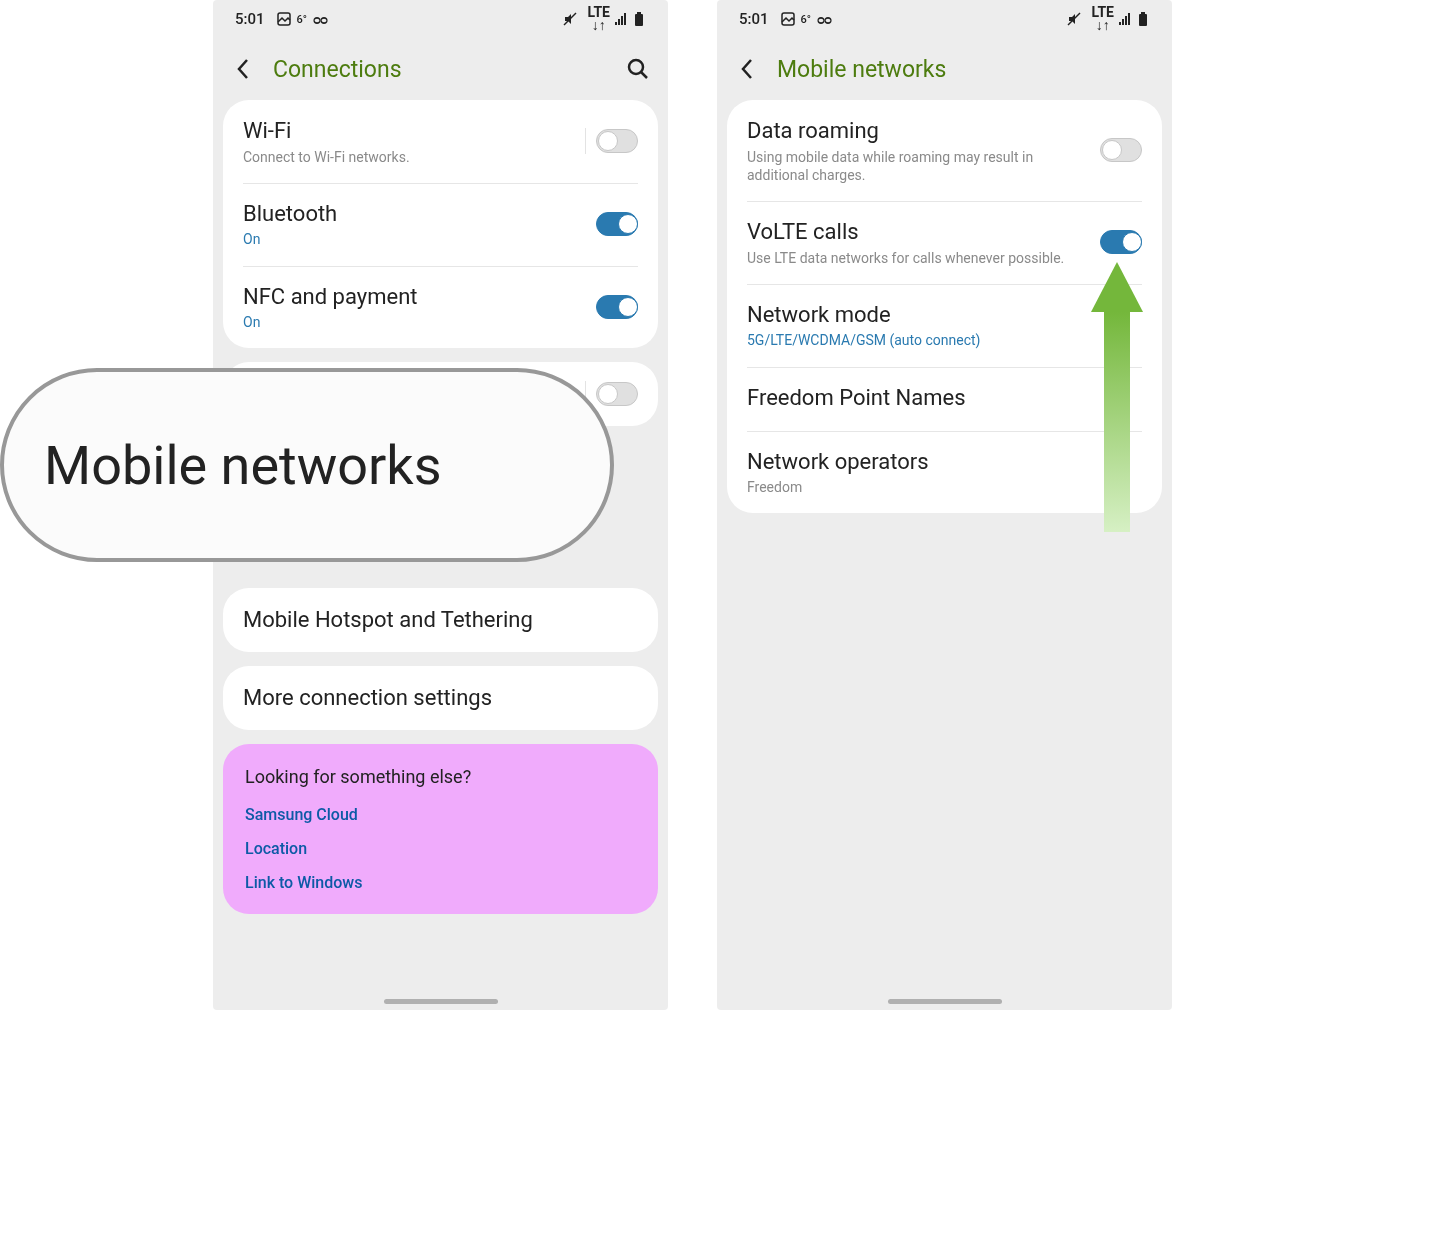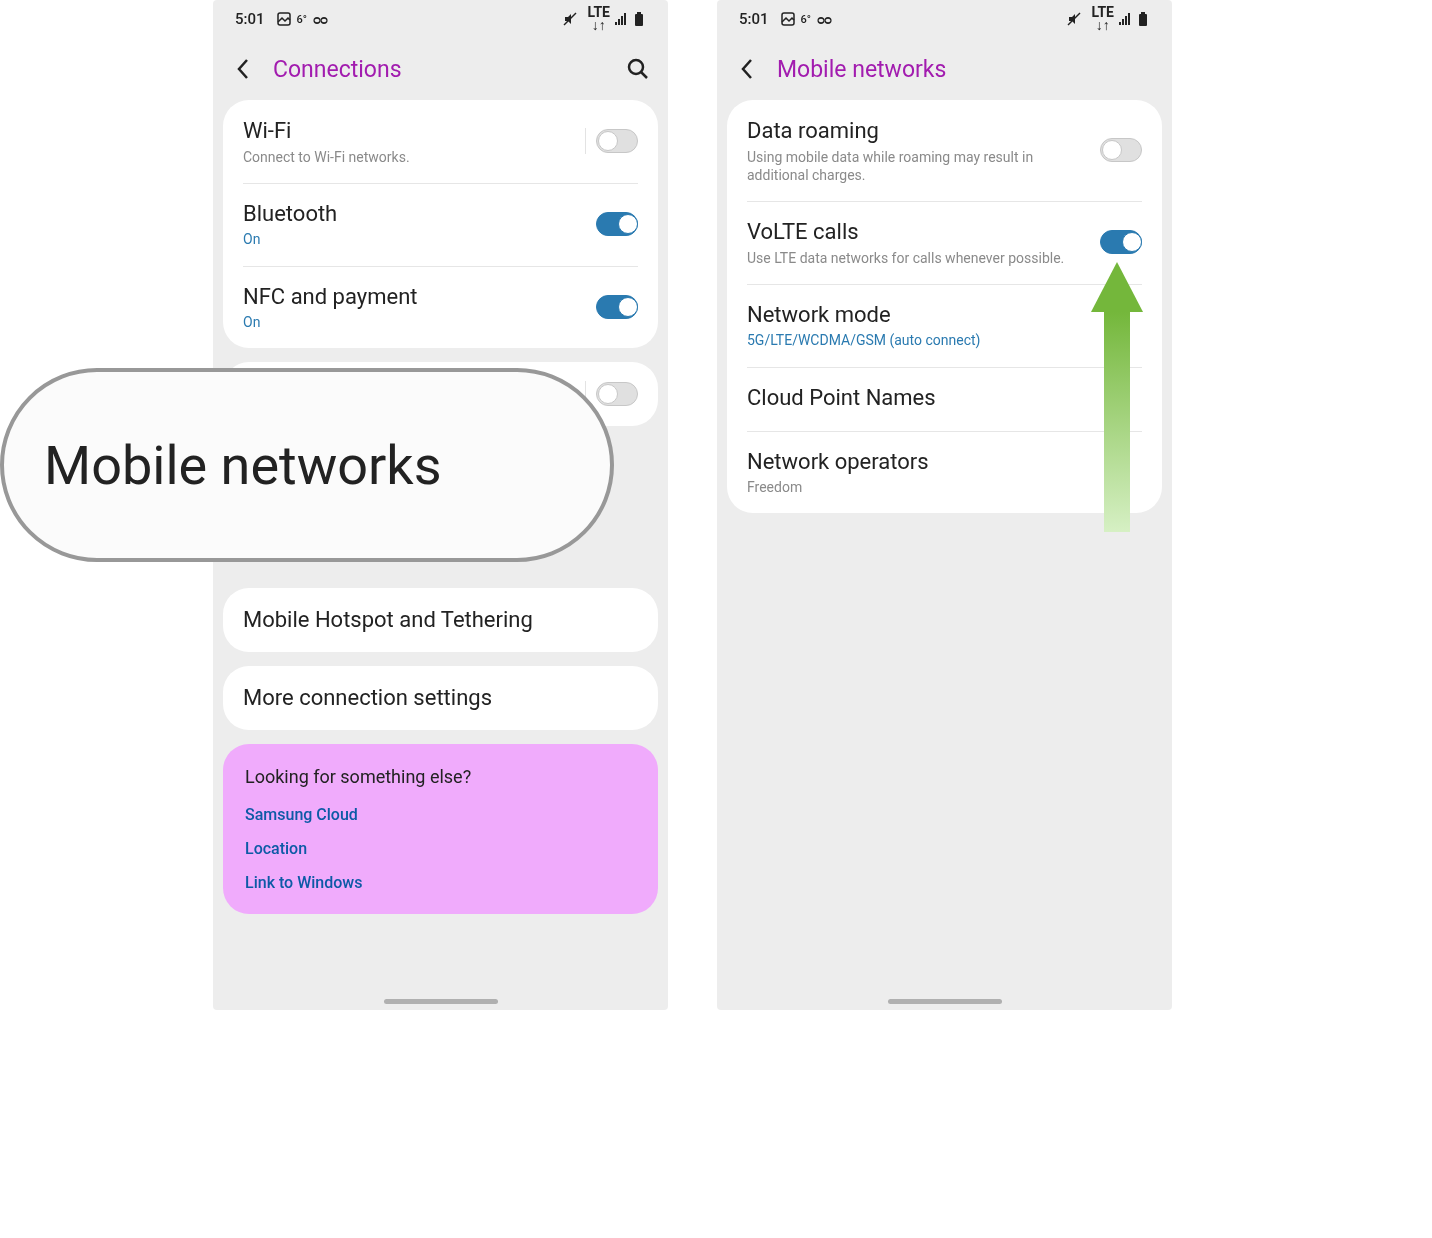--- a/index.html
+++ b/index.html
@@ -11,21 +11,21 @@
     .statusbar { height: 38px; display: flex; justify-content: space-between; padding: 0 22px; font-size: 15px; color: #222; }
     .sb-left { display: flex; align-items: center; gap: 6px; }
     .sb-right { display: flex; align-items: center; gap: 4px; }
     .sb-time { font-weight: 500; margin-right: 6px; }
     .sb-icon { width: 14px; height: 14px; display: inline-flex; align-items: center; justify-content: center; }
     .sb-temp { font-size: 11px; font-weight: 500; }
     .sb-vm { font-size: 13px; font-weight: bold; letter-spacing: -1px; }
     .sb-lte { font-size: 14px; font-weight: bold; line-height: 0.9; text-align: center; margin-left: 6px; }
 
     .appbar { height: 62px; display: flex; align-items: center; padding: 0 18px; gap: 18px; }
-    .appbar-title { font-size: 23px; color: #a21caf; flex: 1; }
+    .appbar-title { font-size: 23px; color: #4d7c0f; flex: 1; }
     .back-btn, .search-btn { width: 24px; height: 24px; display: flex; align-items: center; justify-content: center; cursor: pointer; }
 
     .content { padding: 0 10px 14px 10px; }
     .card { background: #fff; border-radius: 26px; margin-bottom: 14px; overflow: hidden; }
     .row { padding: 17px 20px; display: flex; align-items: center; gap: 10px; position: relative; cursor: pointer; min-height: 64px; }
     .row + .row::before { content: ''; position: absolute; top: 0; left: 20px; right: 20px; height: 1px; background: #e6e6e6; }
     .row-text { flex: 1; }
     .row-title { font-size: 22px; color: #222; line-height: 1.3; }
     .row-sub { font-size: 14px; color: #8a8a8a; margin-top: 2px; line-height: 1.3; }
     .row-sub.blue { color: #2a7ab0; }
@@ -238,21 +238,21 @@
           </div>
         </div>
         <div class="row">
           <div class="row-text">
             <div class="row-title">Network mode</div>
             <div class="row-sub blue">5G/LTE/WCDMA/GSM (auto connect)</div>
           </div>
         </div>
         <div class="row">
           <div class="row-text">
-            <div class="row-title">Cloud Point Names</div>
+            <div class="row-title">Freedom Point Names</div>
           </div>
         </div>
         <div class="row">
           <div class="row-text">
             <div class="row-title">Network operators</div>
             <div class="row-sub">Freedom</div>
           </div>
         </div>
       </div>
   </div>

